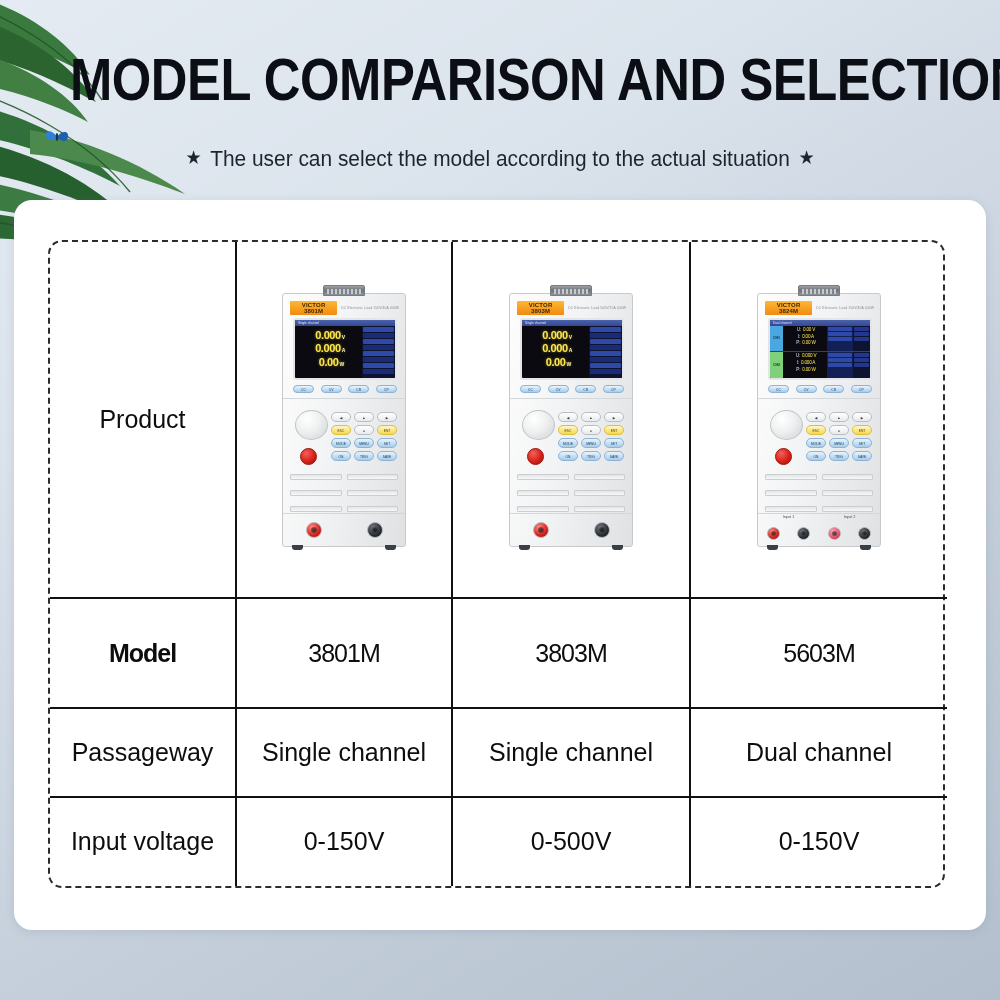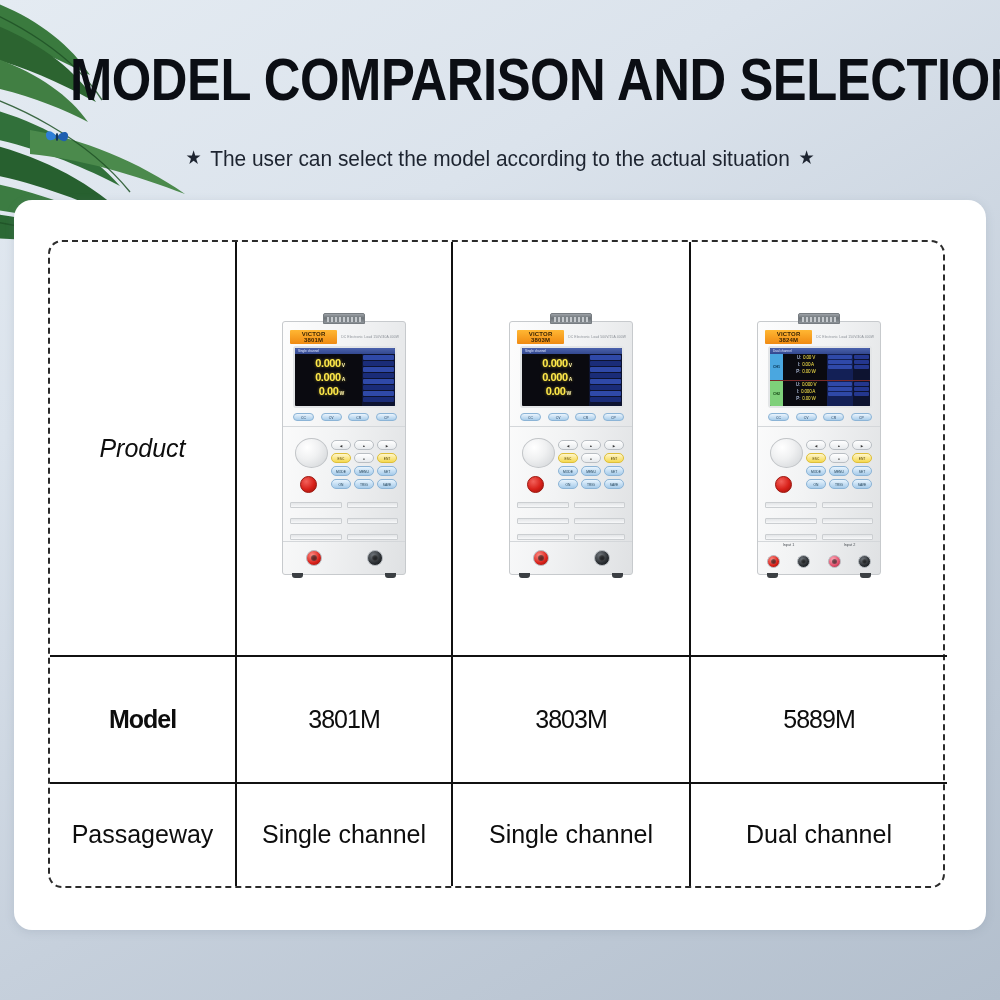--- a/index.html
+++ b/index.html
@@ -83,21 +83,21 @@
 
   col.c1 { width: 186px; }
   col.c2 { width: 216px; }
   col.c3 { width: 238px; }
   col.c4 { width: 257px; }
 
   tr.row-product td { height: 280px; }
   tr.row-model   td { height: 86px; }
   tr.row-data    td { height: 70px; }
 
-  .cell-product-label { font-size: 34px; font-style: italic; }
+  .cell-product-label { font-size: 34px; }
   .cell-model-label   { font-size: 50px; font-weight: 700; letter-spacing: -1px; }
   .cell-model-value   { font-size: 52px; font-weight: 400; letter-spacing: -1px; }
   .row-label { font-size: 25px; }
 
   
   .device-cell { position: relative; }
   .device {
     position: relative;
     width: 124px; height: 254px;
     margin: 0 auto;
@@ -514,30 +514,36 @@
               <div class="foot l"></div>
               <div class="foot r"></div>
             </div>
           </td>
         </tr>
 
         <tr class="row-model">
           <td class="cell-model-label">Model</td>
           <td class="cell-model-value">3801M</td>
           <td class="cell-model-value">3803M</td>
-          <td class="cell-model-value">5889M</td>
+          <td class="cell-model-value">5603M</td>
         </tr>
 
         <tr class="row-data">
           <td class="row-label">Passageway</td>
           <td>Single channel</td>
           <td>Single channel</td>
           <td>Dual channel</td>
         </tr>
 
 
+        <tr class="row-data">
+          <td class="row-label">Input voltage</td>
+          <td>0-150V</td>
+          <td>0-500V</td>
+          <td>0-150V</td>
+        </tr>
 
 
       </tbody>
     </table>
   </div>
 
 </div>
 
 </body></html>

